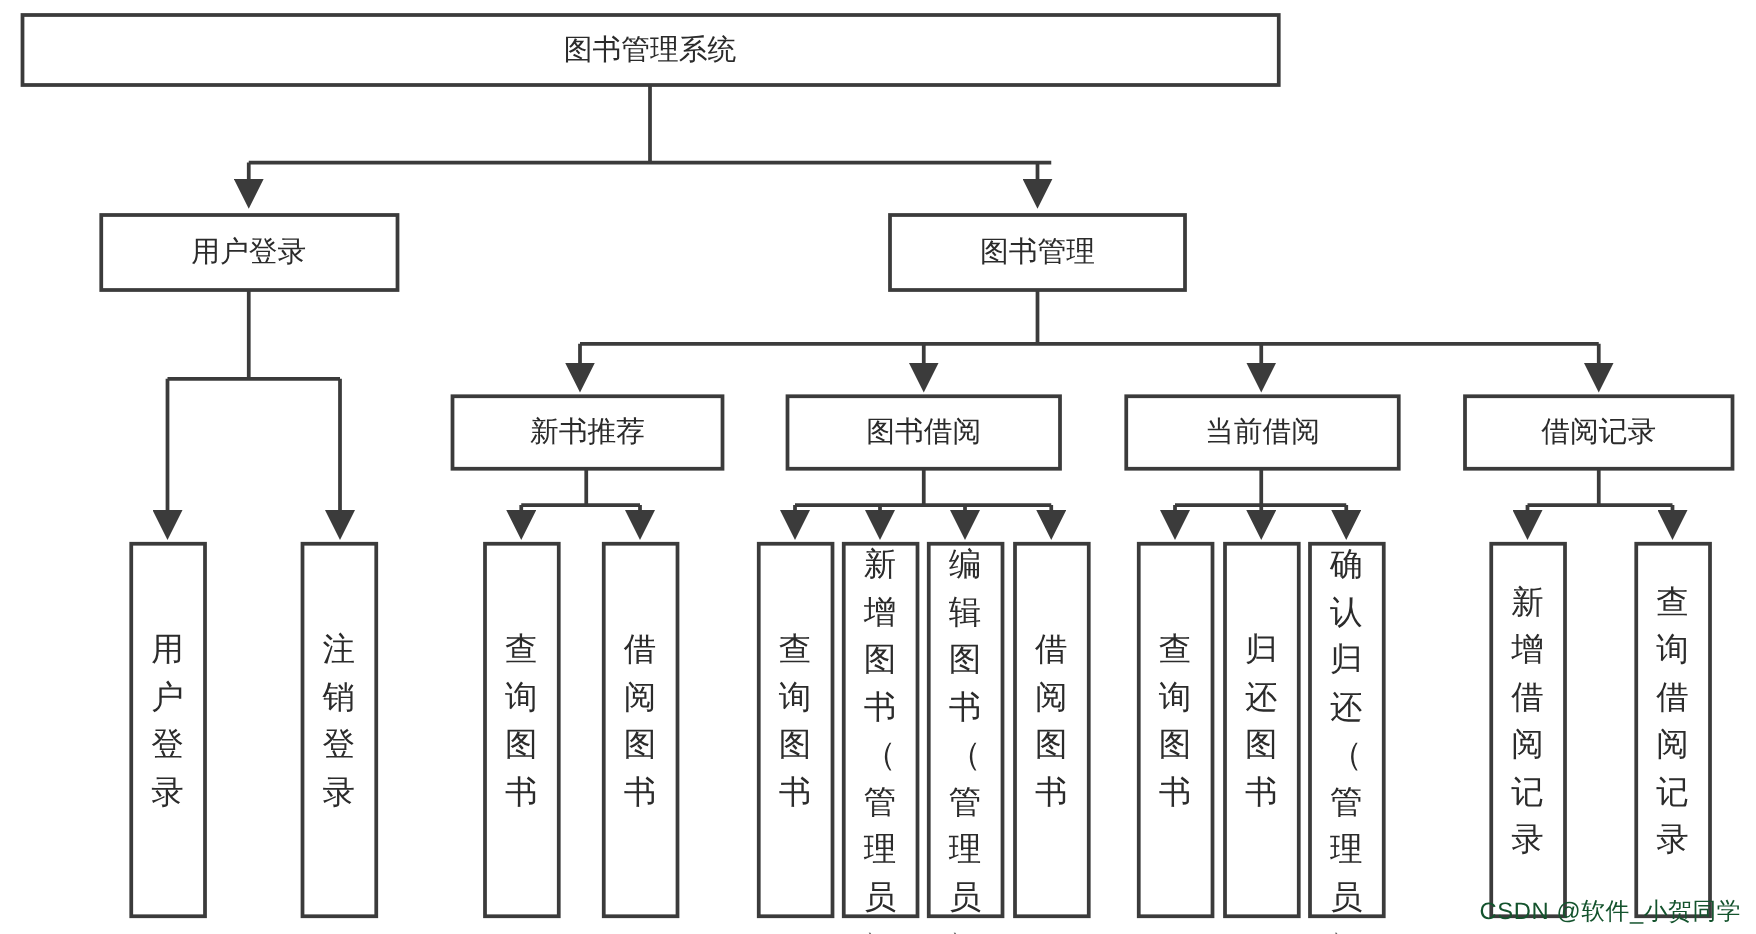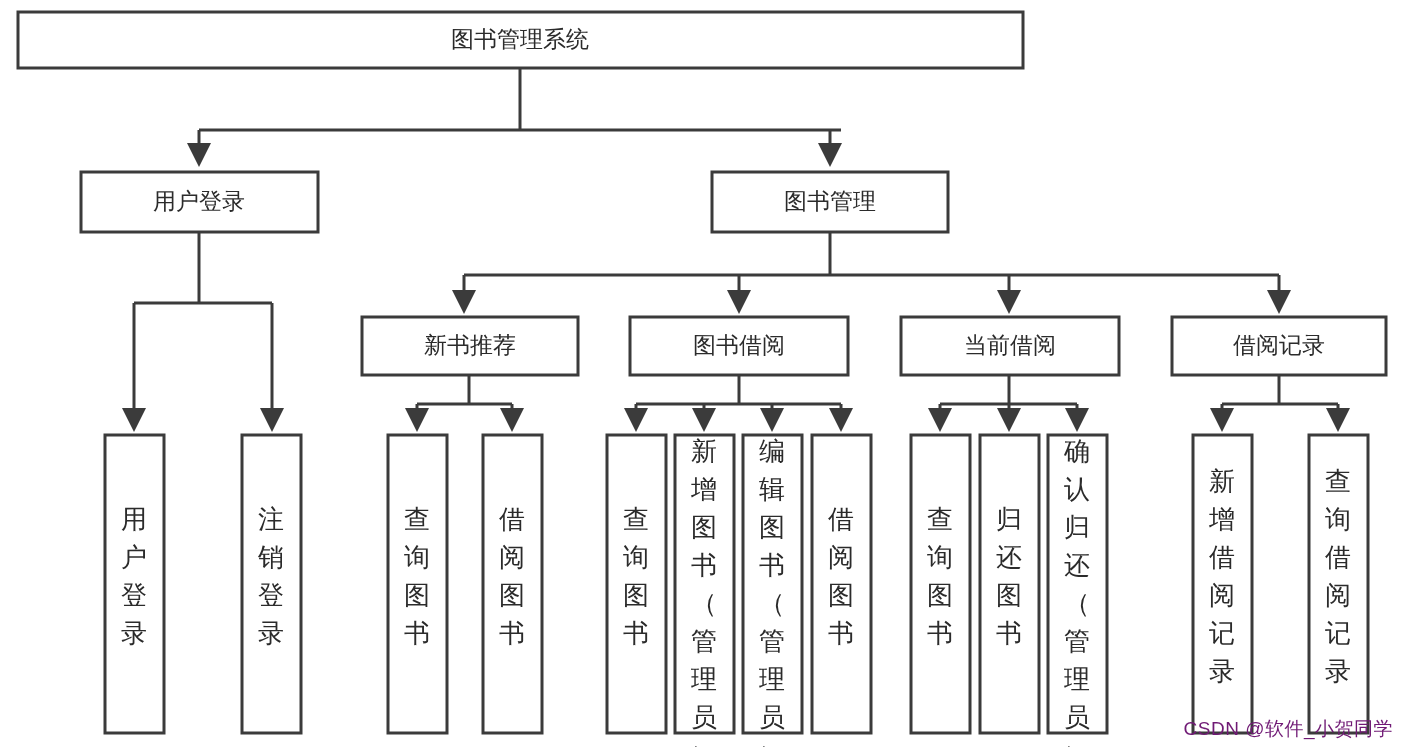--- a/index.html
+++ b/index.html
@@ -49,21 +49,21 @@
     fill: none;
   }
   .arrow-head {
     fill: #3b3b3b;
     stroke: none;
   }
   .watermark-text {
     position: absolute;
     right: 12px;
     bottom: 5px;
-    color: #701a75;
+    color: #14532d;
     font-size: 19px;
     font-family: "Liberation Sans", "DejaVu Sans", sans-serif;
     white-space: nowrap;
     letter-spacing: 0.5px;
     user-select: none;
     text-align: center;
   }
 </style>
 </head>
 <body>

